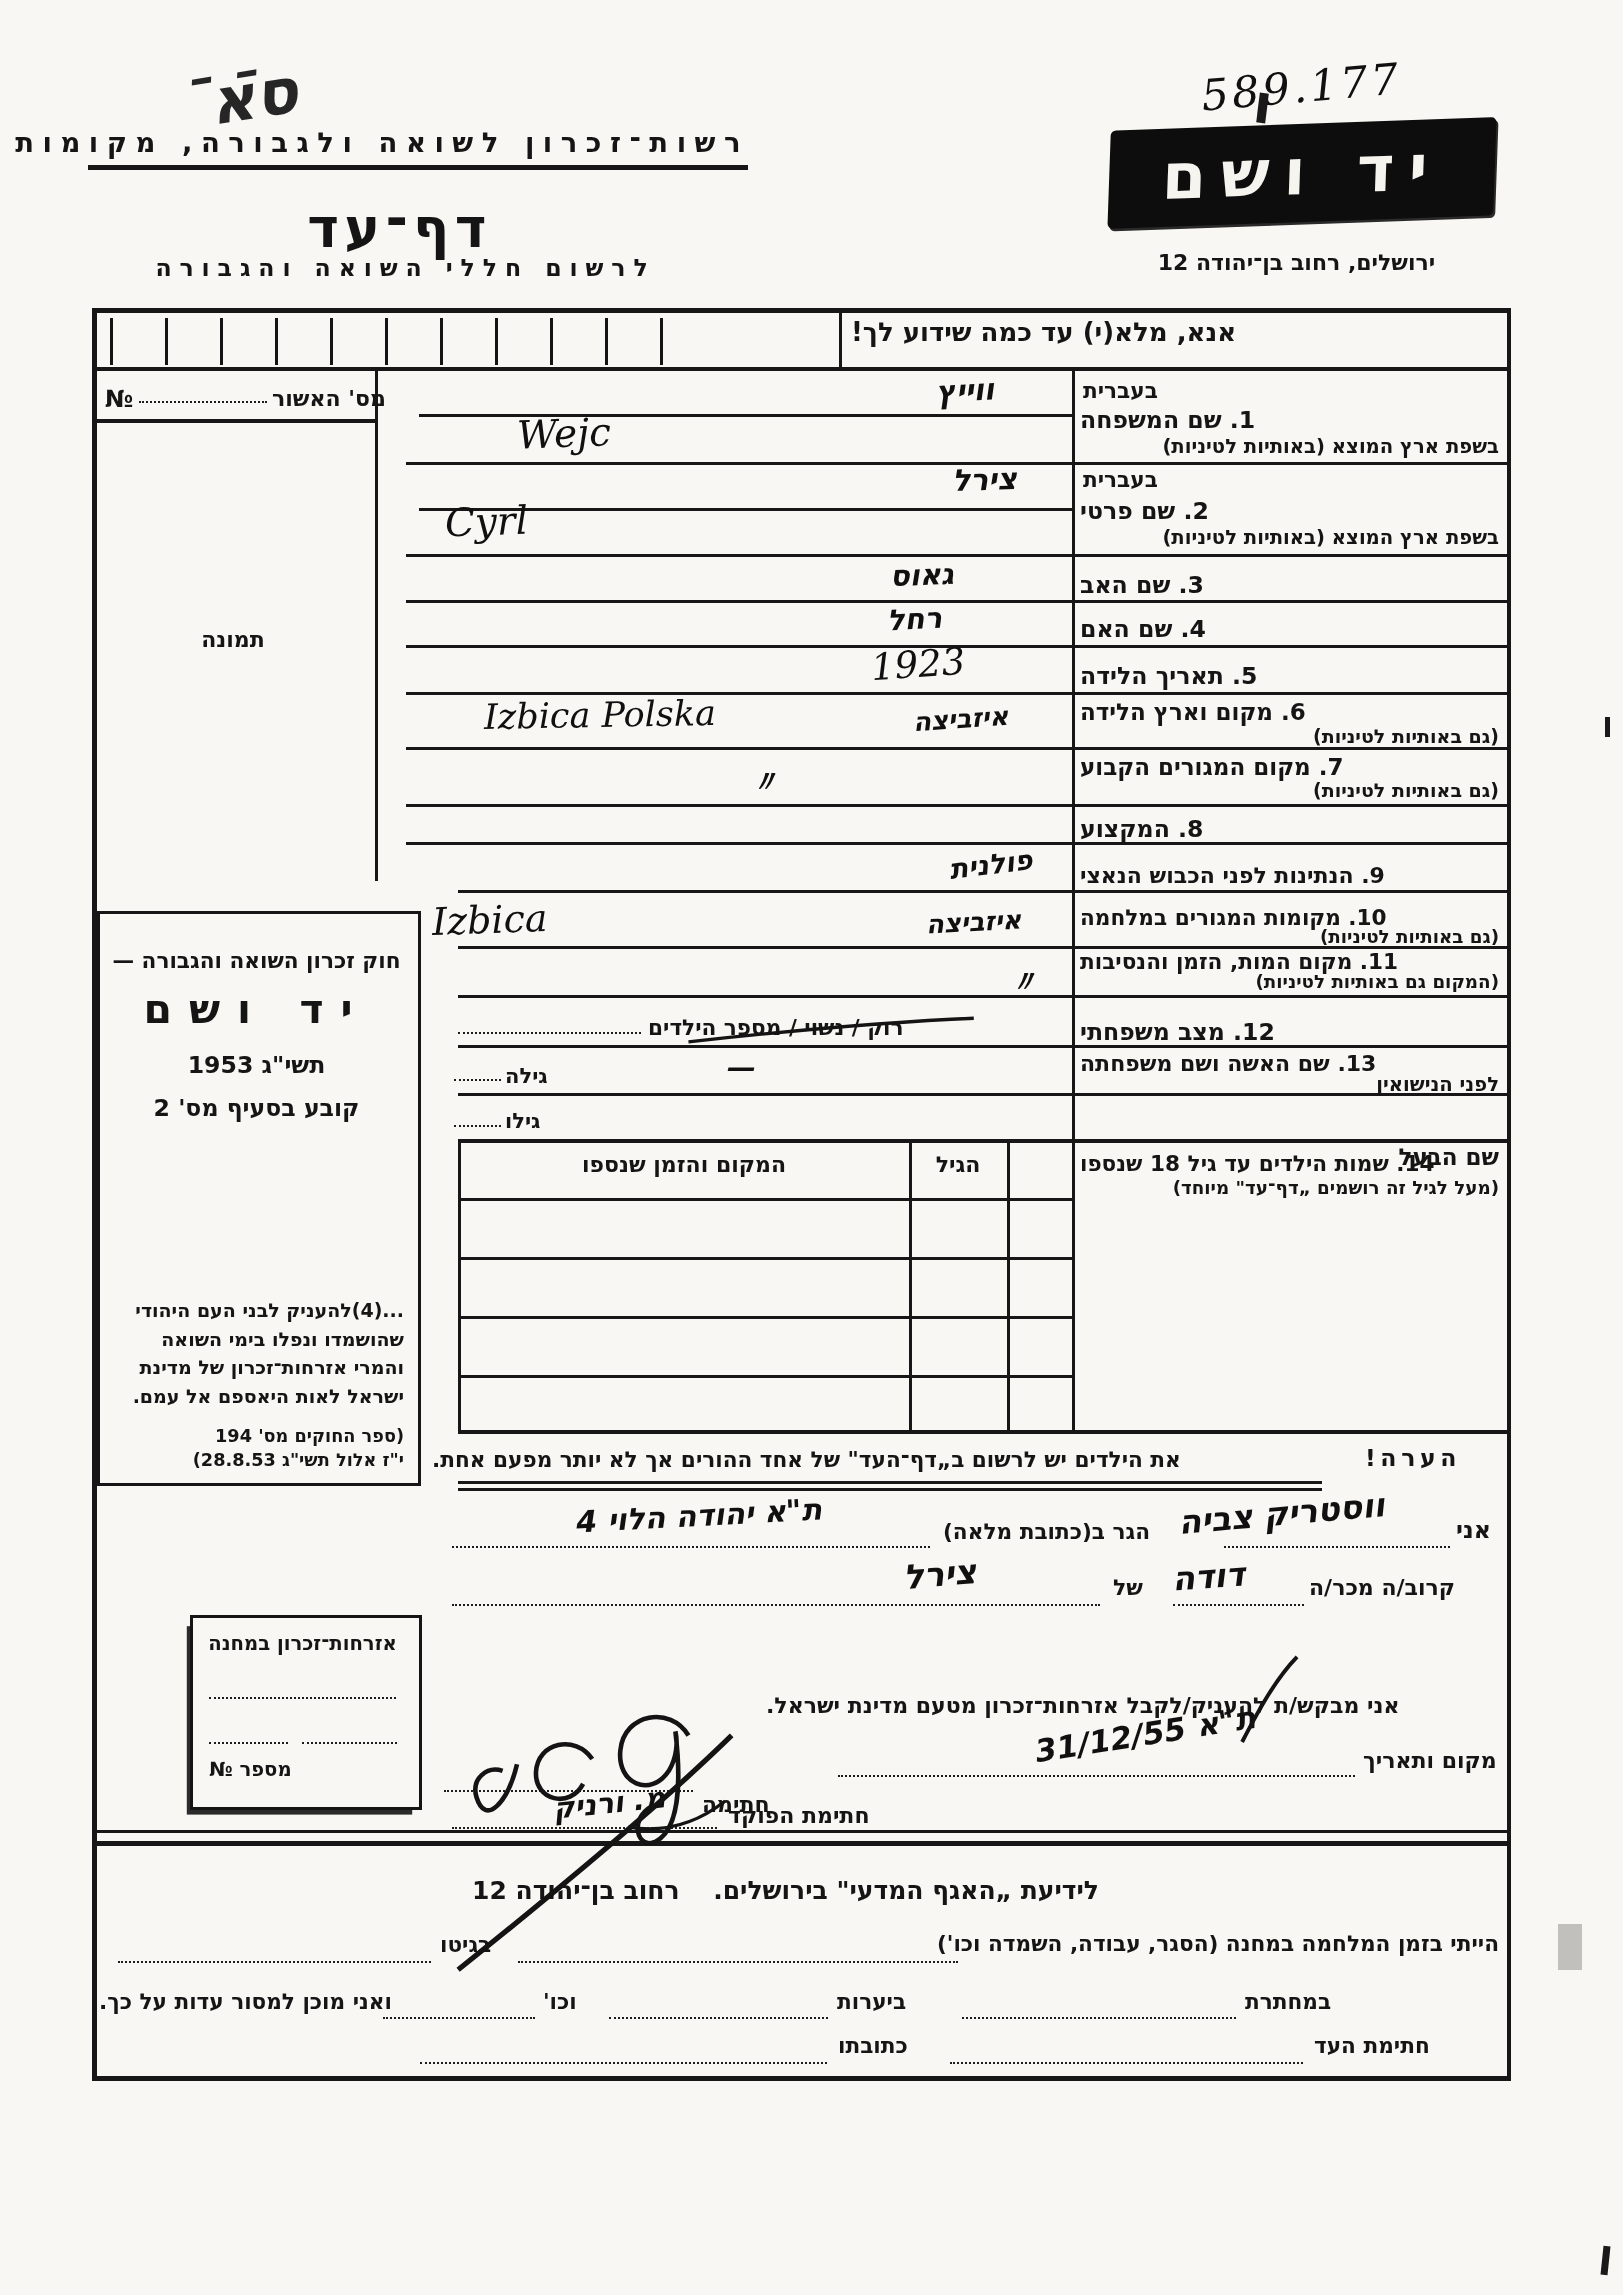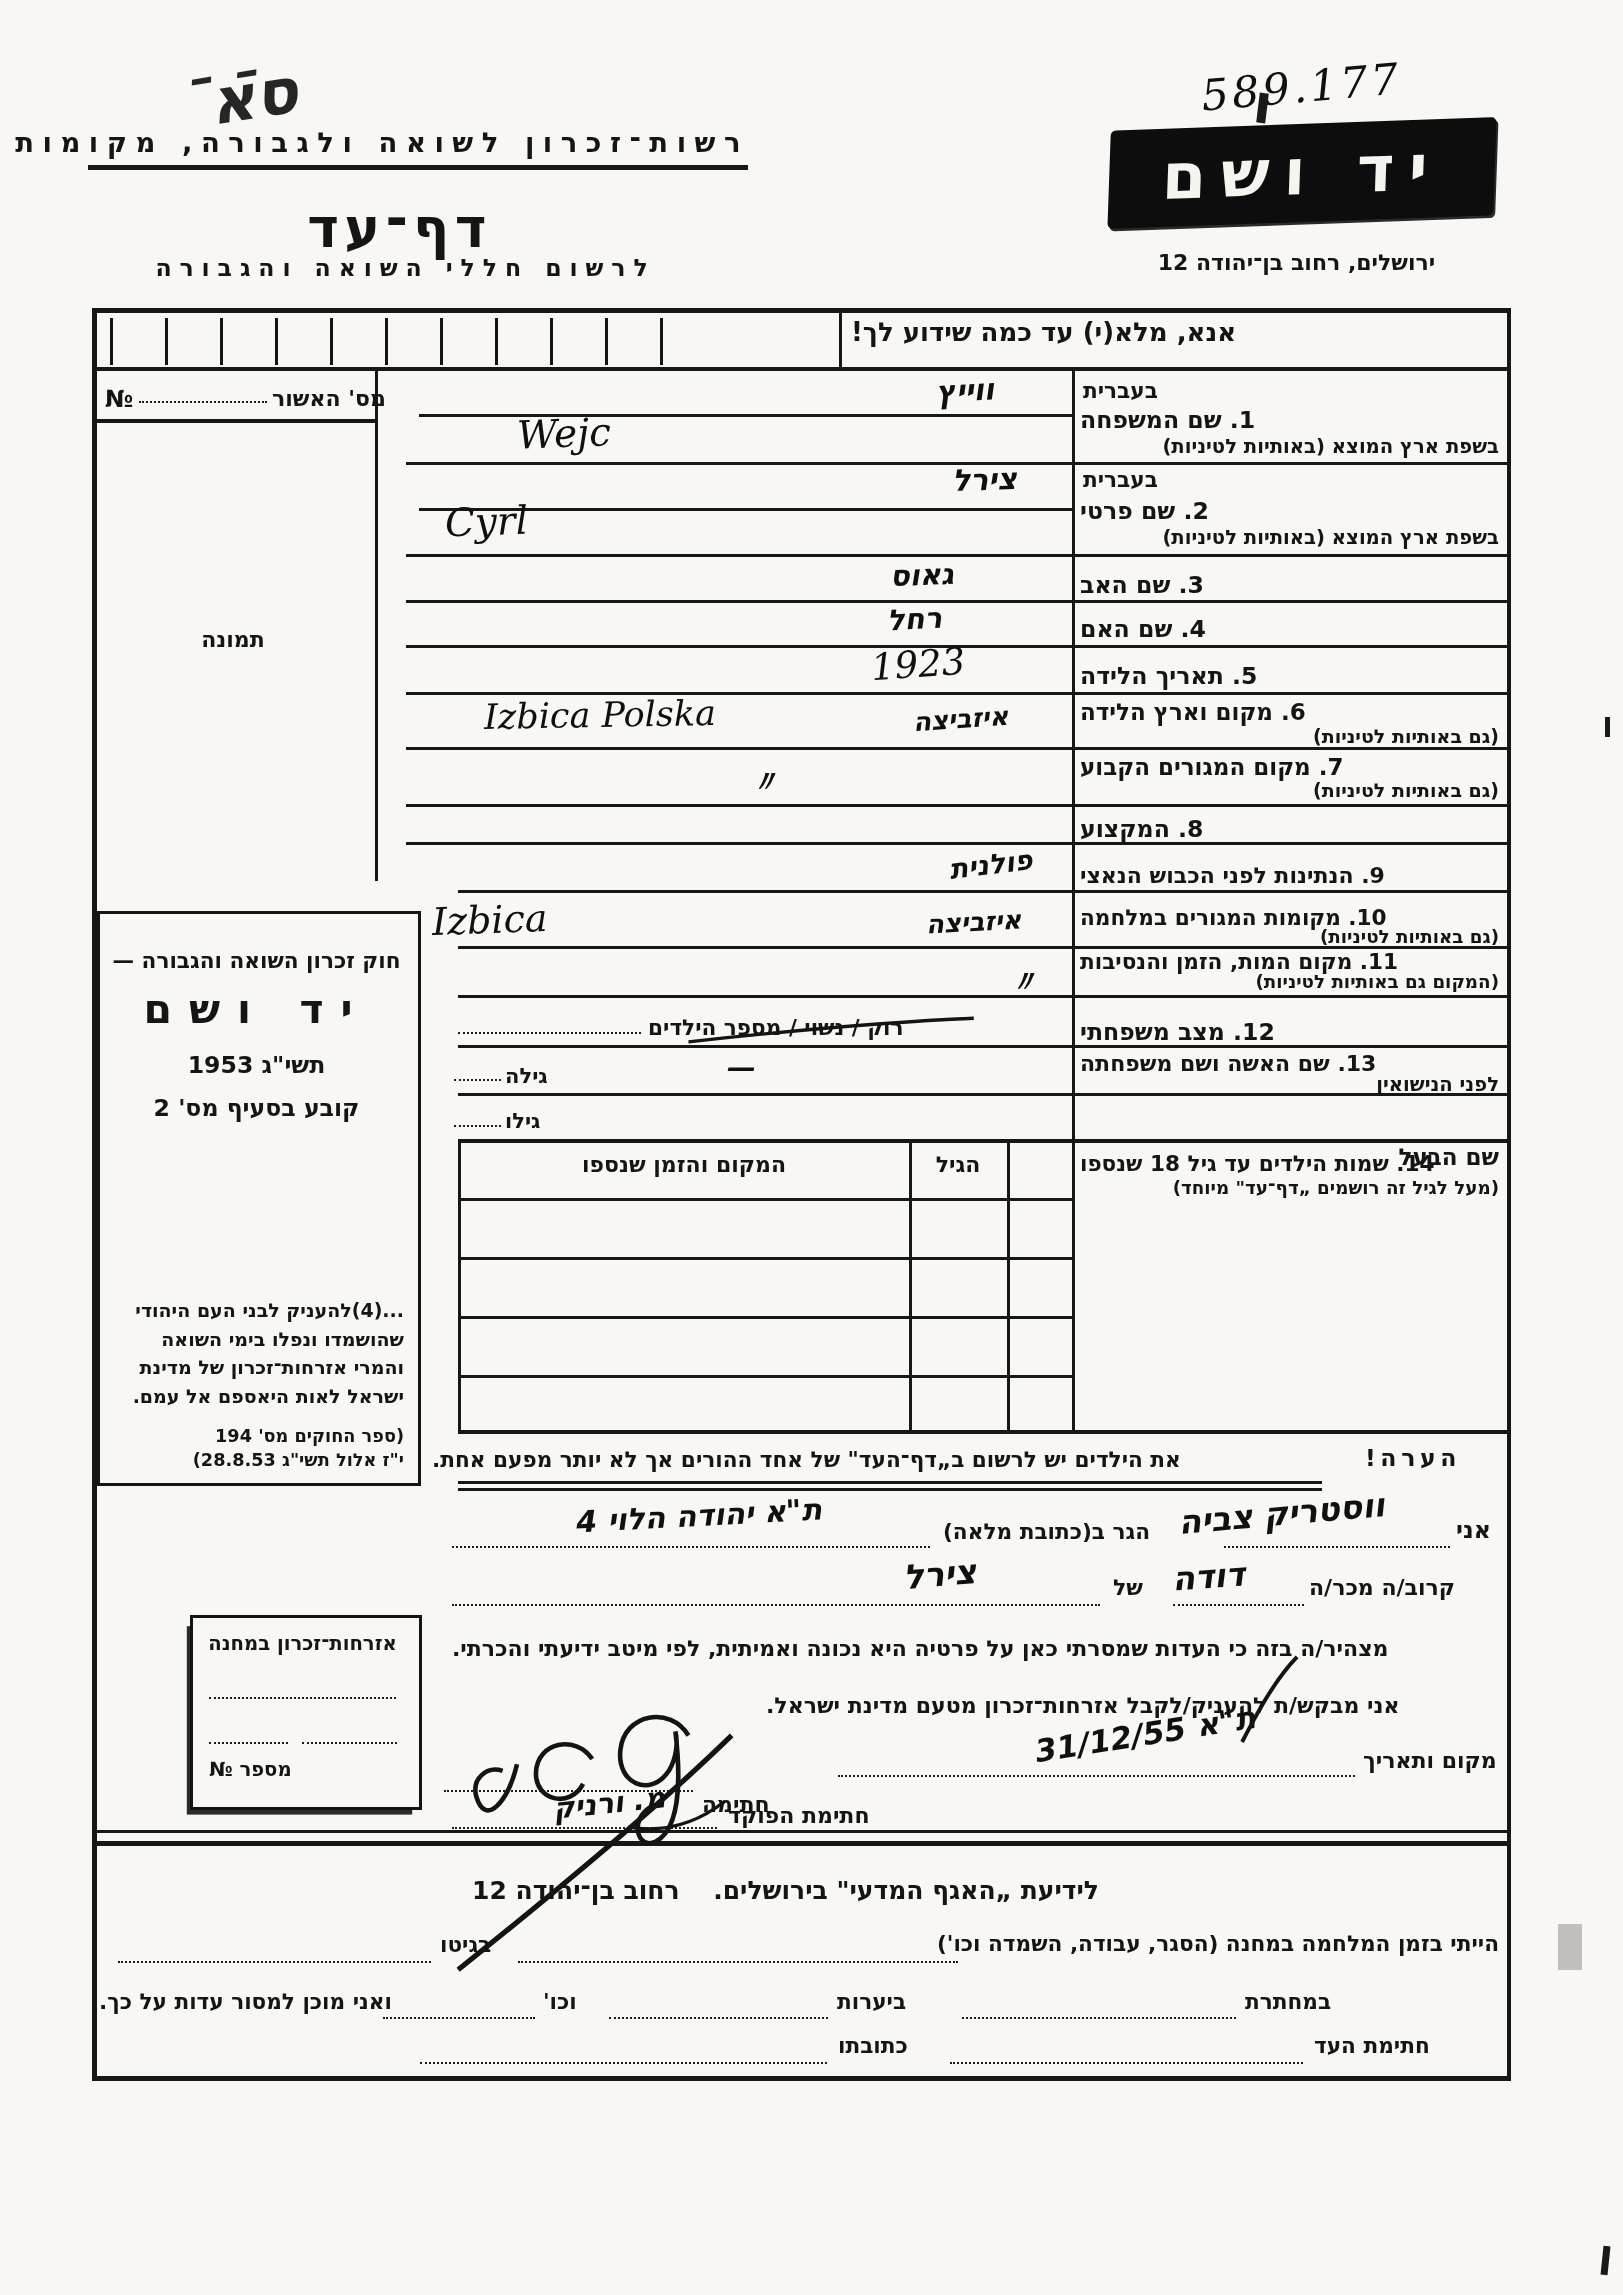--- a/index.html
+++ b/index.html
@@ -164,21 +164,20 @@
   <div class="dot" style="left:452px;top:1546px;width:478px;"></div>
   <div class="dot" style="left:1224px;top:1546px;width:226px;"></div>
 
   <div class="t" style="left:1309px;top:1575px;font-size:22px;">קרוב/ה מכר/ה</div>
   <div class="hwh" style="left:1172px;top:1557px;font-size:33px;transform:rotate(-4deg);">דודה</div>
   <div class="t" style="left:1113px;top:1575px;font-size:22px;">של</div>
   <div class="hwh" style="left:903px;top:1554px;font-size:34px;transform:rotate(-5deg);">צירל</div>
   <div class="dot" style="left:452px;top:1604px;width:648px;"></div>
   <div class="dot" style="left:1173px;top:1604px;width:131px;"></div>
 
-  <div class="t" style="left:452px;top:1636px;width:1047px;font-size:22px;text-align:left;direction:rtl;">מצהיר/ה בזה כי העדות שמסרתי כאן על פרטיה היא נכונה ואמיתית, לפי מיטב ידיעתי והכרתי.</div>
   <div class="t" style="left:766px;top:1693px;width:733px;font-size:22px;text-align:left;direction:rtl;">אני מבקש/ת להעניק/לקבל אזרחות־זכרון מטעם מדינת ישראל.</div>
 
   <div class="t" style="left:1363px;top:1748px;font-size:22px;">מקום ותאריך</div>
   <div class="hwh" style="left:1034px;top:1716px;font-size:31px;transform:rotate(-9deg);">ת"א 31/12/55</div>
   <div class="dot" style="left:838px;top:1775px;width:517px;"></div>
   <div class="t" style="left:702px;top:1748px;font-size:22px;margin-top:44px;">חתימה</div>
   <div class="dot" style="left:444px;top:1790px;width:249px;"></div>
 
   <div class="t" style="left:728px;top:1803px;font-size:22px;">חתימת הפוקד</div>
   <div class="hwh" style="left:553px;top:1786px;font-size:29px;transform:rotate(-6deg);">מ. ורניק</div>

